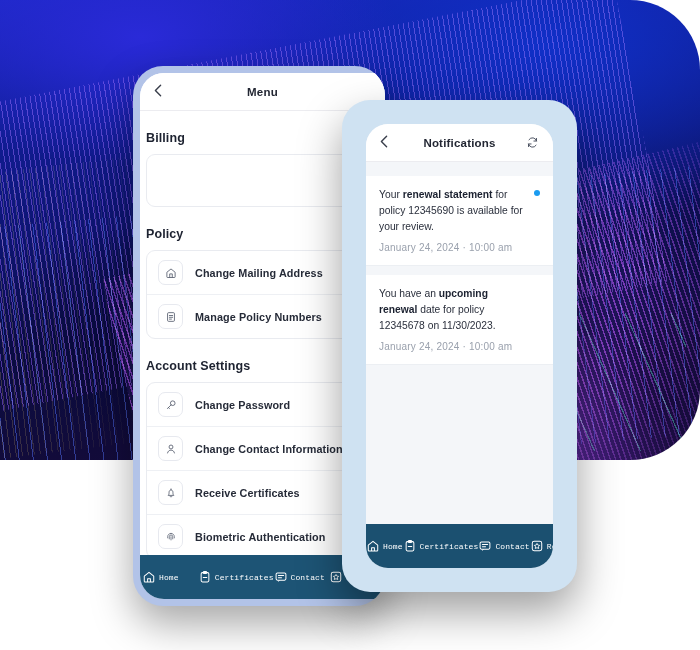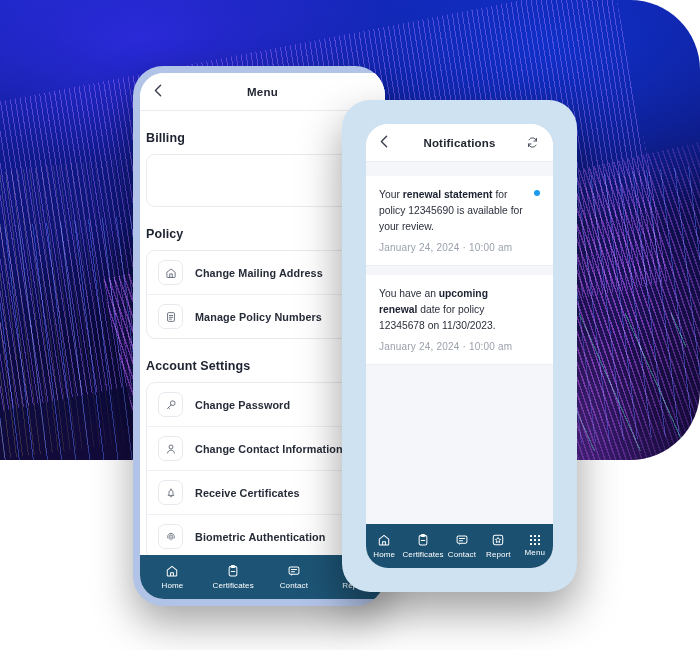--- a/index.html
+++ b/index.html
@@ -164,22 +164,22 @@
   }
   .notif-gap { height:9px; background:#f4f6f9; }
 
   
   .tabbar {
     flex:0 0 44px; background:#1b5070; display:flex; align-items:center;
   }
   #phone-menu .tabbar { background:#1d5475; padding-left:2px; }
   #phone-notif .tabbar { background:#1b5070; border-radius:0 0 18px 18px; }
   .tab {
-    flex:1; display:flex; flex-direction:column; align-items:center;
-    gap:3px; color:#ffffff; cursor:pointer;
+    flex:1; display:flex; flex-direction:row; align-items:center;
+    gap:3px; color:#ffffff; cursor:pointer;font-family:Liberation Mono, monospace;
   }
   .tab-label { font-size:8px; letter-spacing:.1px; }
   .tab svg { display:block; }
 
   
   .grid9 { display:grid; grid-template-columns:repeat(3,2px); gap:2px; }
   .grid9 i { width:2px; height:2px; background:#fff; border-radius:.5px; display:block; }
 </style>
 </head>
 <body>

